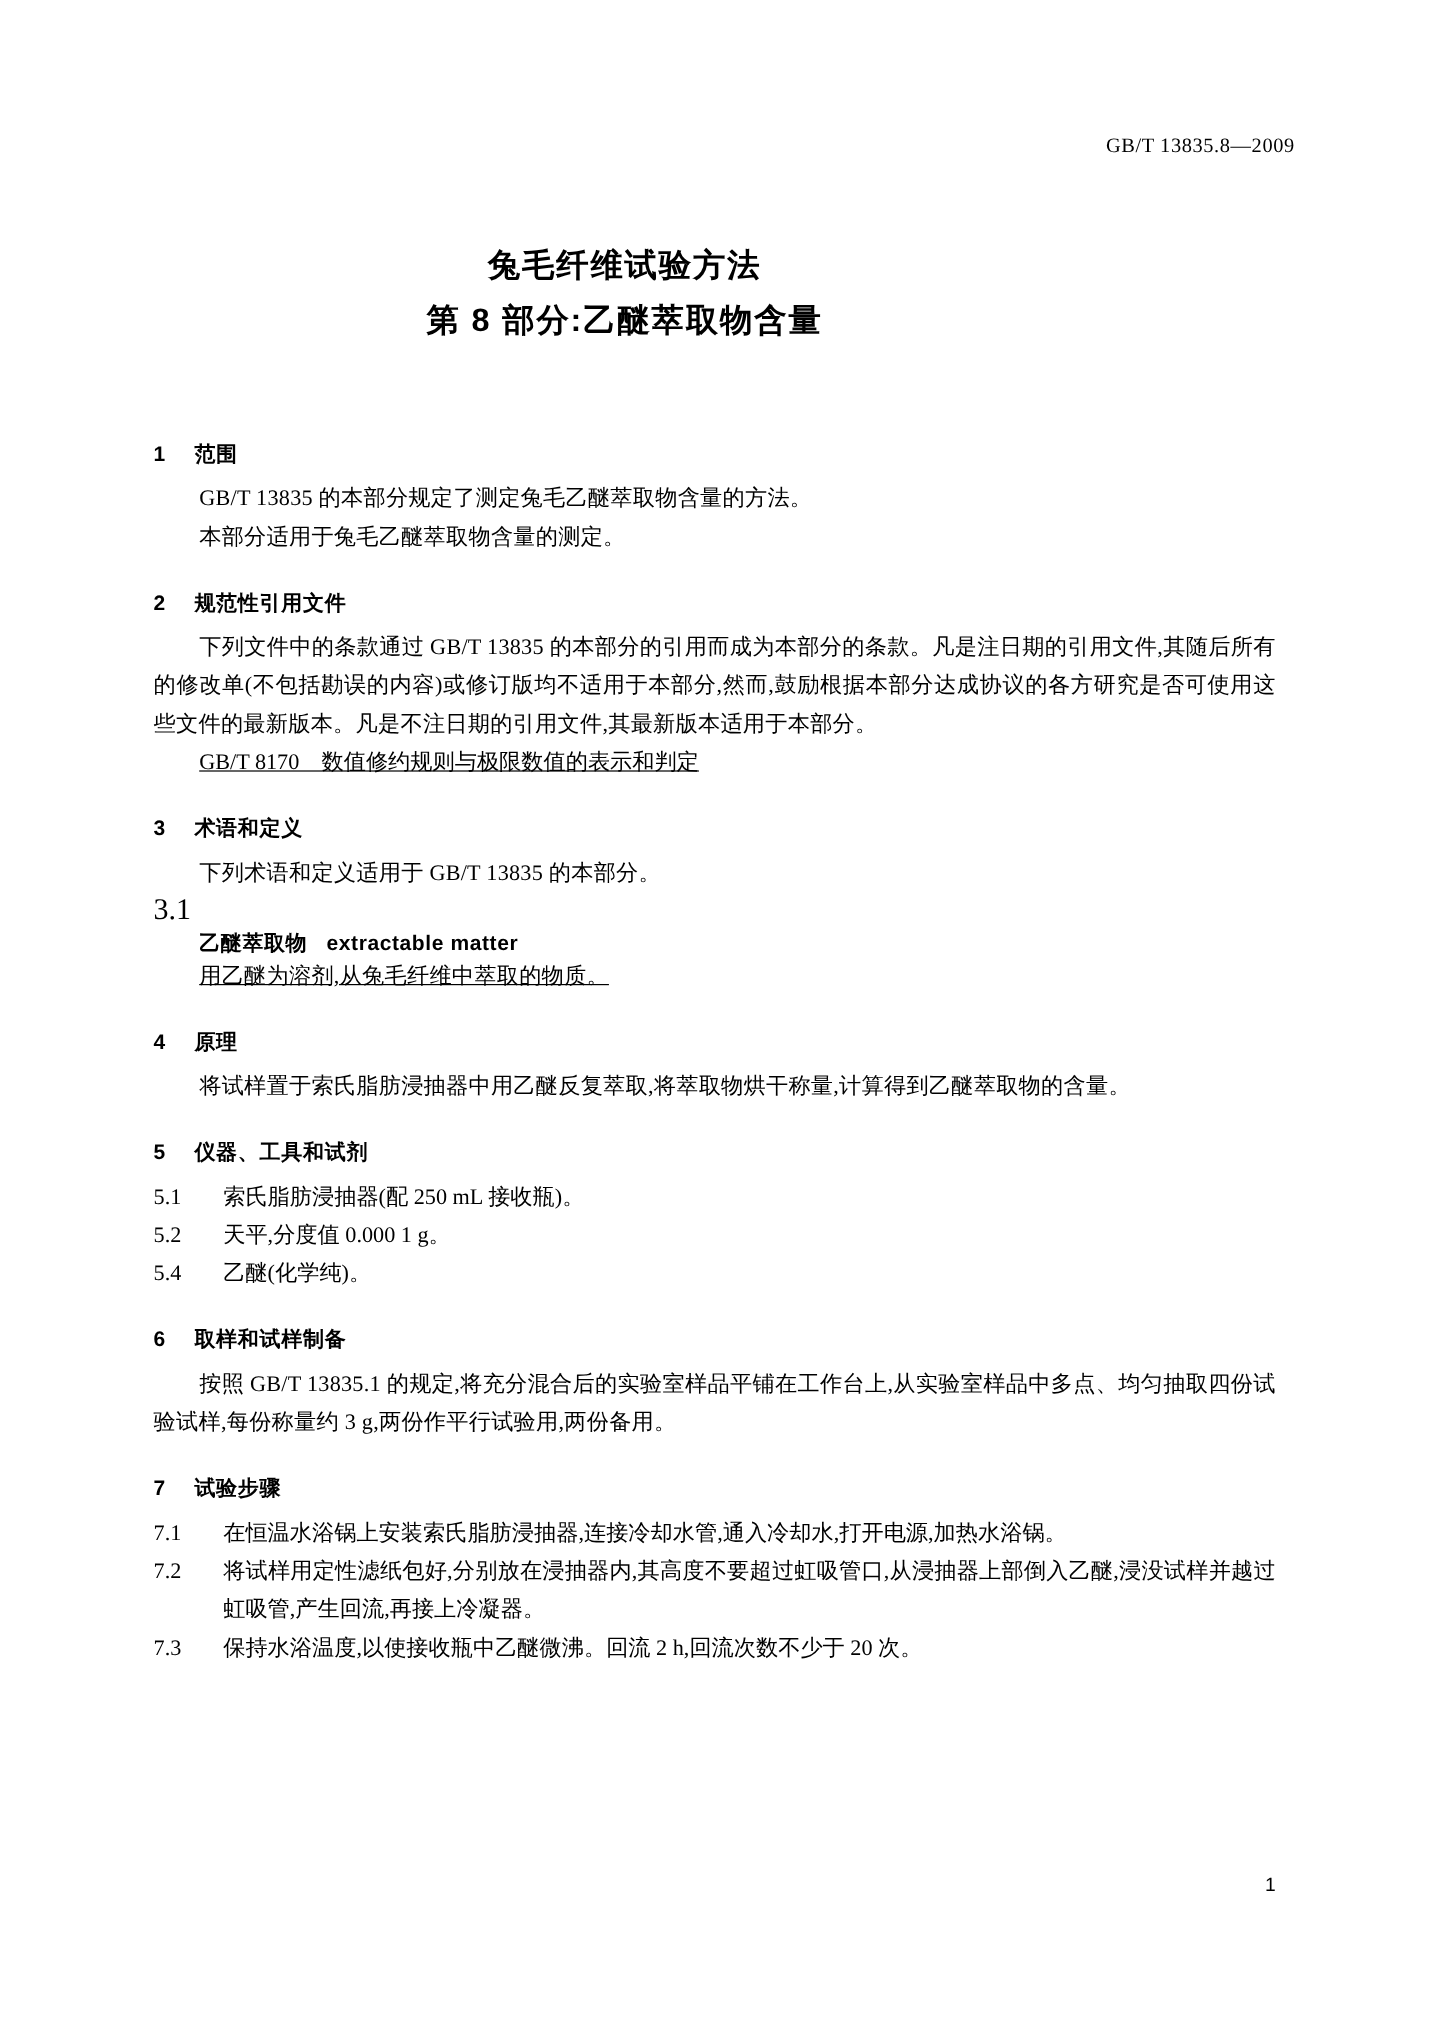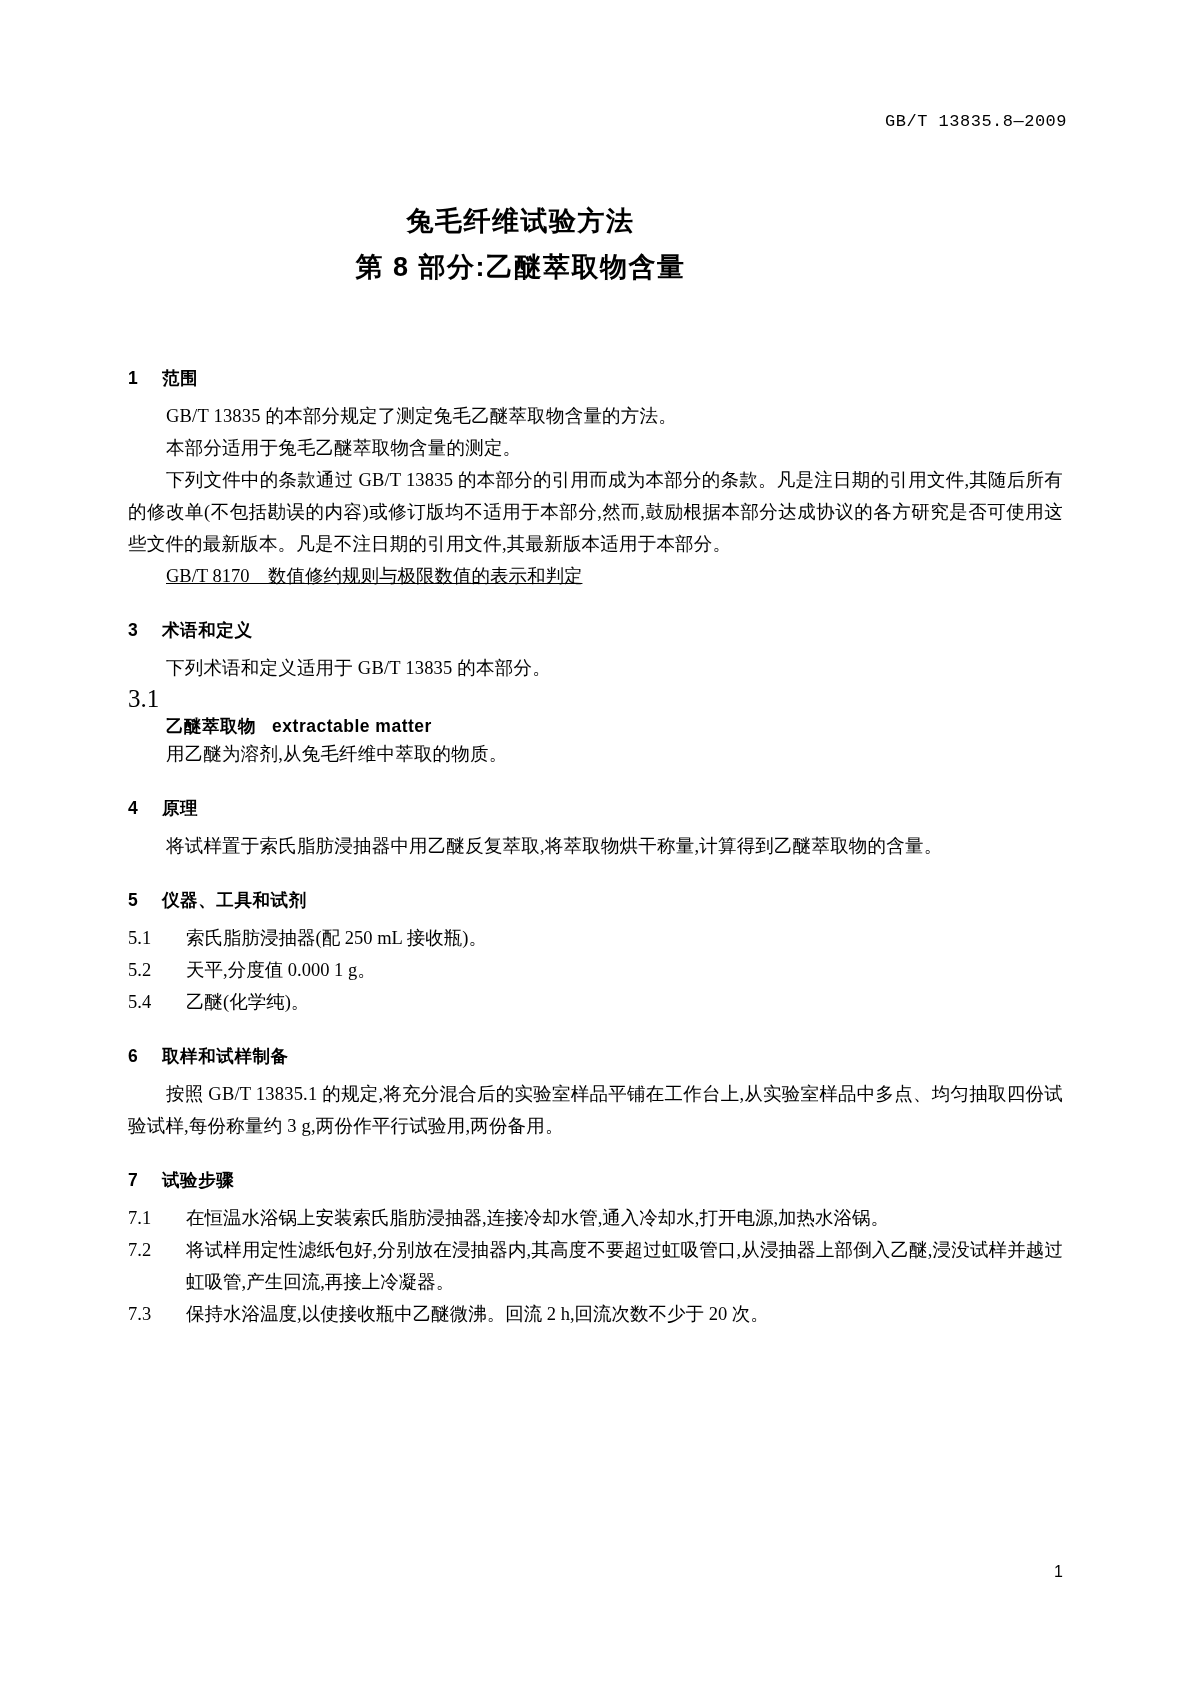--- a/index.html
+++ b/index.html
@@ -17,22 +17,22 @@
   .page {
     position: relative;
     width: 1191px;
     height: 1684px;
     box-sizing: border-box;
     padding: 0;
   }
   .header-code {
     position: absolute;
     top: 112px;
-    right: 124px;
-    font-family: Liberation Mono, monospace;
+    right: 112px;
+    font-family: Liberation Serif, serif;
     font-size: 17px;
     letter-spacing: 0.5px;
     font-weight: 500;
   }
   .title-block {
     position: absolute;
     top: 198px;
     left: 0;
     width: 1041px;
     text-align: center;
@@ -67,20 +67,21 @@
     line-height: 32px;
     text-align: justify;
     letter-spacing: 0.2px;
   }
   .indent1 {
     text-indent: 38px;
   }
   .indent2 {
     text-indent: 0;
     padding-left: 38px;
+    text-decoration: underline;
   }
   .subnum-line {
     font-size: 18.5px;
     line-height: 32px;
     display: flex;
   }
   .subnum-line .sn {
     flex: 0 0 58px;
   }
   .subnum-line .sbody {
@@ -129,20 +130,23 @@
   </div>
 
   <div class="content">
 
     <div class="sec-head">
       <span class="num">1</span><span>范围</span>
     </div>
     <div class="para indent1">GB/T 13835 的本部分规定了测定兔毛乙醚萃取物含量的方法。</div>
     <div class="para indent1">本部分适用于兔毛乙醚萃取物含量的测定。</div>
 
+    <div class="sec-head">
+      <span class="num">2</span><span>规范性引用文件</span>
+    </div>
     <div class="para indent1">下列文件中的条款通过 GB/T 13835 的本部分的引用而成为本部分的条款。凡是注日期的引用文件,其随后所有的修改单(不包括勘误的内容)或修订版均不适用于本部分,然而,鼓励根据本部分达成协议的各方研究是否可使用这些文件的最新版本。凡是不注日期的引用文件,其最新版本适用于本部分。</div>
     <div class="refline">GB/T 8170　数值修约规则与极限数值的表示和判定</div>
 
     <div class="sec-head">
       <span class="num">3</span><span>术语和定义</span>
     </div>
     <div class="para indent1">下列术语和定义适用于 GB/T 13835 的本部分。</div>
     <div class="plain-num">3.1</div>
     <div class="term-label">
       <span>乙醚萃取物</span>&nbsp;&nbsp;&nbsp;<span class="en">extractable matter</span>

